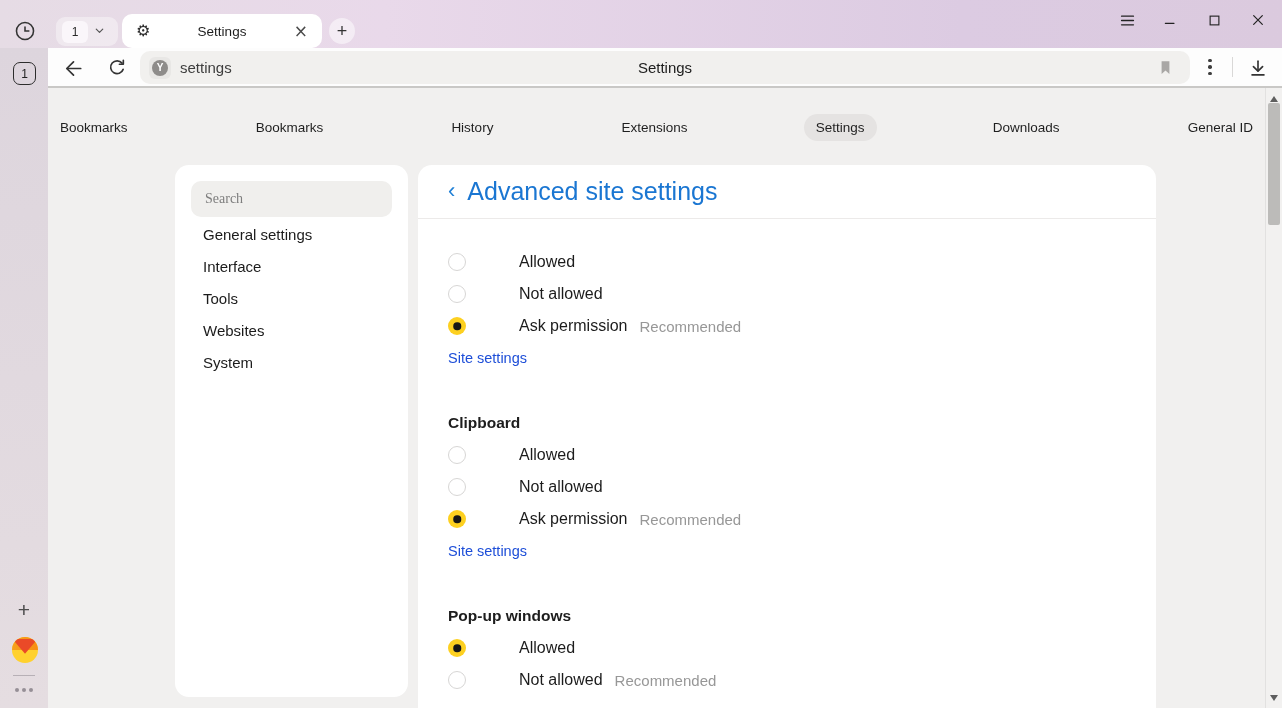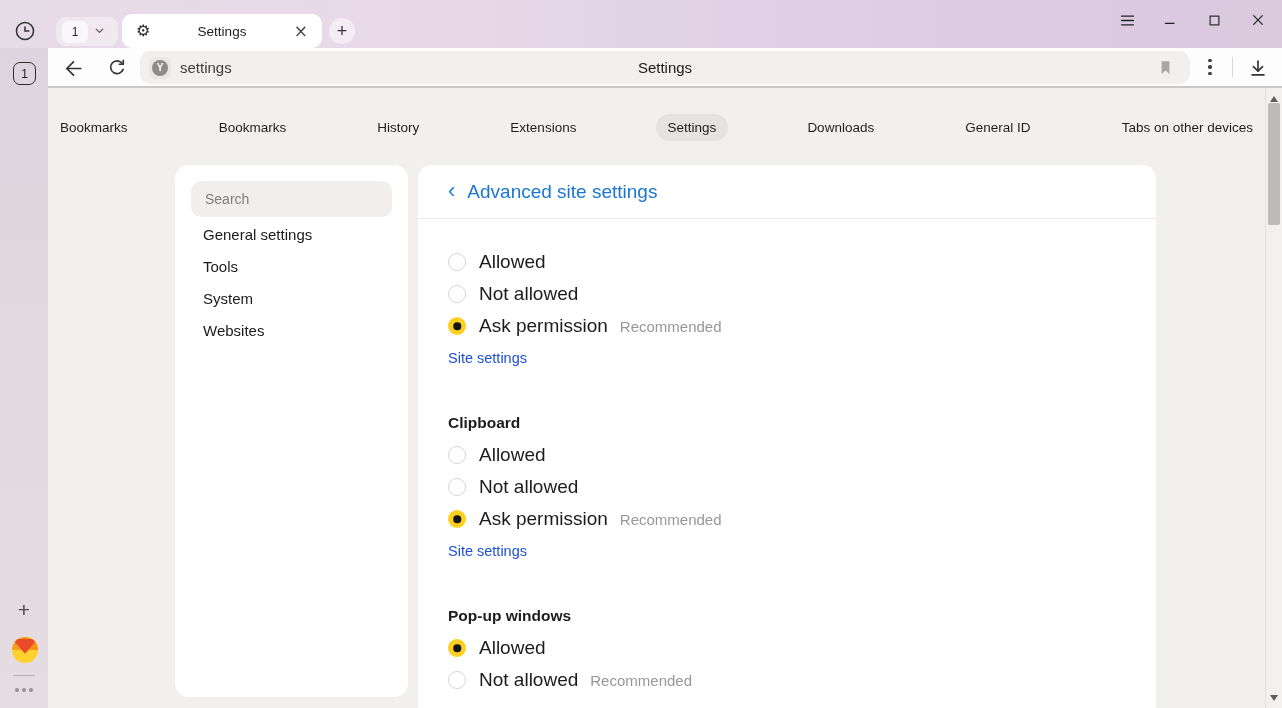--- a/index.html
+++ b/index.html
@@ -64,42 +64,42 @@
   .chrome-sep{position:absolute;left:48px;top:86px;width:1234px;height:2px;background:#c9c8c6;}
   
   .page{position:absolute;left:48px;top:88px;width:1234px;height:620px;background:#f1f0ef;overflow:hidden;}
   .settings-nav{position:absolute;left:0;top:26px;width:1217px;display:flex;justify-content:space-between;}
   .nav-tab{border:0;background:transparent;font-family:inherit;font-size:13.5px;color:#1f1f1f;
     padding:6px 12px;border-radius:15px;cursor:pointer;white-space:nowrap;}
   .nav-tab.active{background:#e5e3e2;}
   
   .menu-card{position:absolute;left:127px;top:77px;width:233px;height:532px;background:#fff;border-radius:14px;}
   .search-input{display:block;margin:16px 16px 0;width:201px;height:36px;border:0;border-radius:10px;
-    background:#f0efed;padding:0 14px;font-family:Liberation Sans, sans-serif;font-size:14px;color:#222;outline:none;}
+    background:#f0efed;padding:0 14px;font-family:Liberation Serif, serif;font-size:14px;color:#222;outline:none;}
   .search-input::placeholder{color:#7e7e7e;}
   .menu-list{list-style:none;margin:1px 16px 0;}
   .menu-item{height:32px;display:flex;align-items:center;padding-left:12px;font-size:15px;color:#1b1b1b;
     border-radius:8px;cursor:pointer;}
   
   .content-card{position:absolute;left:370px;top:77px;width:738px;height:700px;background:#fff;border-radius:14px;}
   .rc-header{height:54px;display:flex;align-items:center;padding:0 30px;gap:12px;
     border-bottom:1px solid #eceae9;cursor:pointer;}
   .rc-back{font-size:22px;color:#2180d6;line-height:1;transform:translateY(-1px);}
-  .rc-title{font-size:19px;color:#1a76d2;}
+  .rc-title{font-size:25px;color:#1a76d2;}
   .rc-content{padding:0 30px;}
   .section{margin-top:40px;}
   .section:first-child{margin-top:27px;}
   .section-title{font-size:15.5px;font-weight:bold;color:#1d1d1d;margin-bottom:7px;}
   .opt{height:32px;display:flex;align-items:center;cursor:pointer;}
   .radio{flex:none;width:18px;height:18px;border-radius:50%;border:1.5px solid #d7d6d5;background:#fff;
     position:relative;margin-right:13px;}
   .radio.sel{border:none;background:#fdd020;}
   .radio.sel::after{content:'';position:absolute;left:50%;top:50%;width:7.5px;height:7.5px;
     border-radius:50%;background:#161616;transform:translate(-50%,-50%);}
-  .opt-label{font-size:19px;color:#1c1c1c;}
+  .opt-label{font-size:16px;color:#1c1c1c;margin-left:40px;}
   .note{margin-left:12px;font-size:15px;color:#979797;}
   .site-link{display:inline-flex;align-items:center;height:32px;font-size:14.5px;color:#1d4ed8;cursor:pointer;}
   
   .scrollbar{position:absolute;right:0;top:0;width:17px;height:620px;background:#f2f1f0;border-left:1px solid #e2e1e0;}
   .sb-up{position:absolute;top:8px;left:4px;width:0;height:0;border-left:4.5px solid transparent;
     border-right:4.5px solid transparent;border-bottom:6px solid #5e5e5e;cursor:pointer;}
   .sb-down{position:absolute;bottom:7px;left:4px;width:0;height:0;border-left:4.5px solid transparent;
     border-right:4.5px solid transparent;border-top:6px solid #5e5e5e;cursor:pointer;}
   .sb-thumb{position:absolute;top:15px;left:2px;width:12px;height:122px;background:#bcbbb9;border-radius:2px;cursor:grab;}
   .icon-x{font-family:"DejaVu Sans",sans-serif;}
@@ -207,30 +207,30 @@
 
   <div class="page">
     <nav class="settings-nav">
         <button class="nav-tab">Bookmarks</button>
         <button class="nav-tab">Bookmarks</button>
         <button class="nav-tab">History</button>
         <button class="nav-tab">Extensions</button>
         <button class="nav-tab active">Settings</button>
         <button class="nav-tab">Downloads</button>
         <button class="nav-tab">General ID</button>
-        <button class="nav-tab">Tabs on other devices</button>
       </nav>
 
     <div class="menu-card">
       <input class="search-input" type="text" placeholder="Search" style="">
       <ul class="menu-list">
           <li class="menu-item">General settings</li>
+          <li class="menu-item">Interface</li>
           <li class="menu-item">Tools</li>
+          <li class="menu-item">Websites</li>
           <li class="menu-item">System</li>
-          <li class="menu-item">Websites</li>
         </ul>
     </div>
 
     <div class="content-card">
       <div class="rc-header">
         <span class="rc-back">‹</span>
         <span class="rc-title">Advanced site settings</span>
       </div>
       <div class="rc-content">
           <div class="section">

